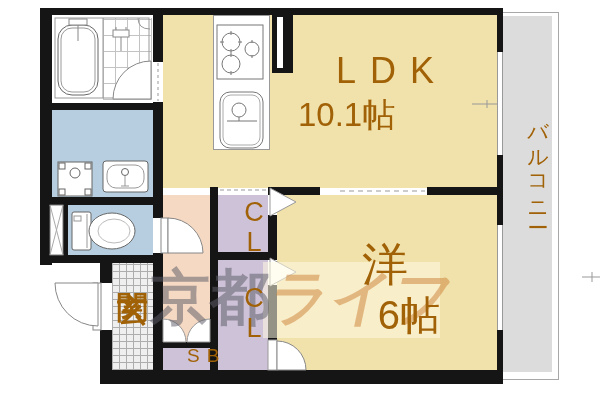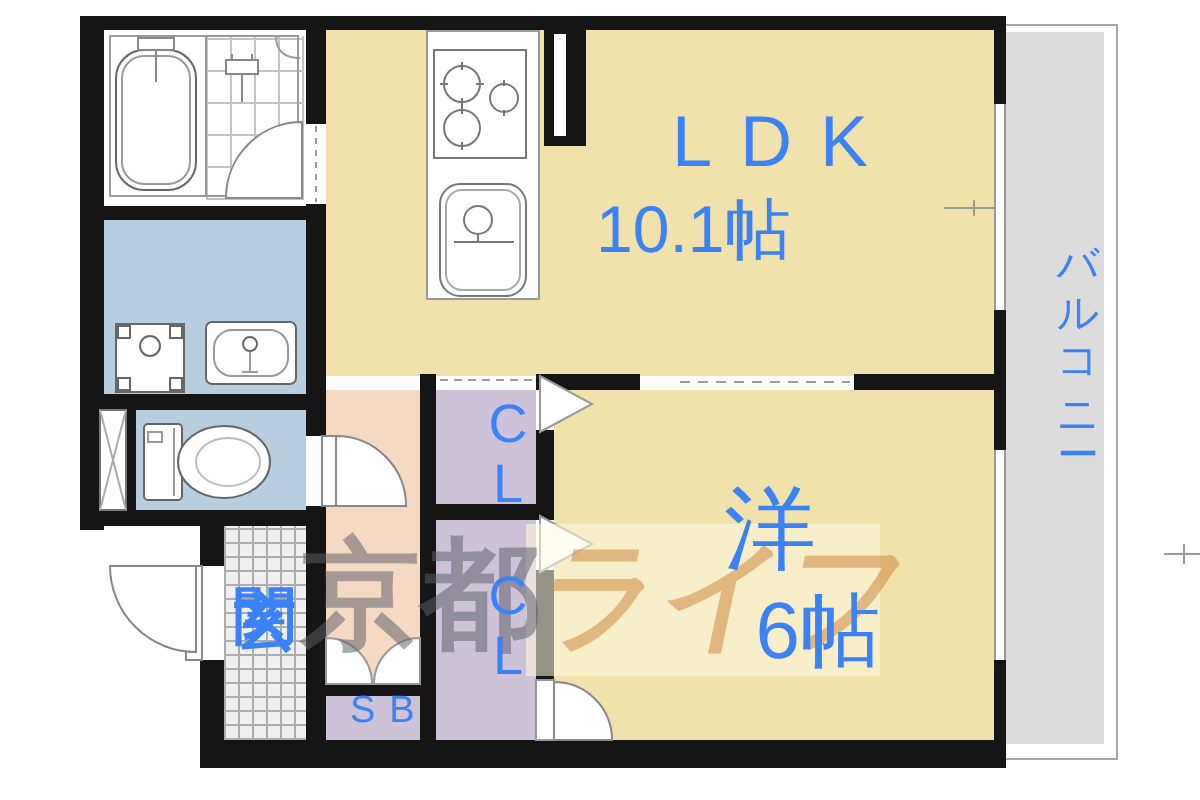--- a/index.html
+++ b/index.html
@@ -3,21 +3,21 @@
 <meta charset="utf-8">
 <style>
   html,body{margin:0;padding:0;background:#fff;}
   .plan{position:relative;width:600px;height:400px;background:#ffffff;overflow:hidden;
         font-family:"Liberation Sans","DejaVu Sans",sans-serif;}
   .abs{position:absolute;}
   .room{position:absolute;z-index:1;}
   .wall{position:absolute;background:#151515;z-index:2;}
   .gap{position:absolute;background:#ffffff;z-index:2;}
   .fixsvg{position:absolute;left:0;top:0;z-index:3;}
-  .label{position:absolute;z-index:5;color:#3b82f6;}
+  .label{position:absolute;z-index:5;color:#a16207;}
   .vtext{writing-mode:vertical-rl;text-orientation:upright;}
   
   .ldk{left:163px;top:15px;width:334px;height:173px;background:#f1e1aa;}
   .bedroom{left:277px;top:195px;width:220px;height:175px;background:#f1e1aa;}
   .hallway{left:163px;top:195px;width:47px;height:147px;background:#f6d9c3;}
   .sb{left:163px;top:348px;width:47px;height:22px;background:#cec2d8;}
   .clstrip{left:218px;top:195px;width:50px;height:175px;background:#cec2d8;}
   .washroom{left:52px;top:110px;width:101px;height:87px;background:#b6cedf;}
   .toiletroom{left:68px;top:205px;width:85px;height:50px;background:#b6cedf;}
   .bathroom{left:52px;top:15px;width:101px;height:88px;background:#ffffff;}
@@ -37,21 +37,21 @@
   .window{position:absolute;background:#fff;border-left:1px solid #999;border-right:1px solid #999;box-sizing:border-box;z-index:2;}
   .kitchen-counter{left:213px;top:15px;width:57px;height:135px;background:#fff;border:1px solid #999;box-sizing:border-box;z-index:2;}
   
   .ldk-name{left:303px;top:50px;width:164px;text-align:center;font-size:36px;letter-spacing:14px;padding-left:14px;box-sizing:border-box;}
   .ldk-size{left:298px;top:93px;width:174px;text-align:left;font-size:33px;}
   .yo-name{left:330px;top:234px;width:110px;text-align:center;font-size:46px;}
   .yo-size{left:330px;top:288px;width:110px;text-align:right;font-size:40px;}
   .cl{width:50px;text-align:center;font-size:27px;line-height:1.05;}
   .cl-upper{left:218px;top:197px;}
   .cl-lower{left:218px;top:283px;}
-  .sb-label{left:163px;top:345px;width:47px;text-align:left;font-size:19px;letter-spacing:7px;padding-left:12px;box-sizing:border-box;}
+  .sb-label{left:163px;top:345px;width:47px;text-align:left;font-size:19px;letter-spacing:7px;padding-left:24px;box-sizing:border-box;}
   .genkan{left:112px;top:267px;width:41px;text-align:center;font-size:31px;font-weight:bold;letter-spacing:2px;}
   
   .wm-backing{left:263px;top:262px;width:177px;height:76px;background:rgba(255,250,228,0.55);z-index:4;}
   .wm-text{left:150px;top:258px;height:80px;line-height:80px;font-size:60px;font-weight:bold;white-space:nowrap;z-index:4;}
   .wm-gray{color:rgba(92,92,104,0.52);}
   .wm-orange{color:rgba(205,138,66,0.55);display:inline-block;transform:skewX(-12deg);}
 </style>
 </head>
 <body>
 

